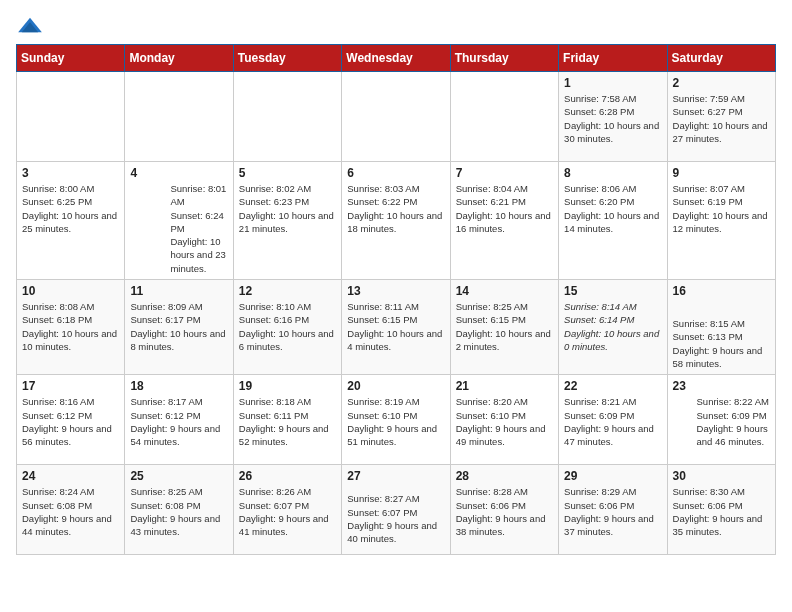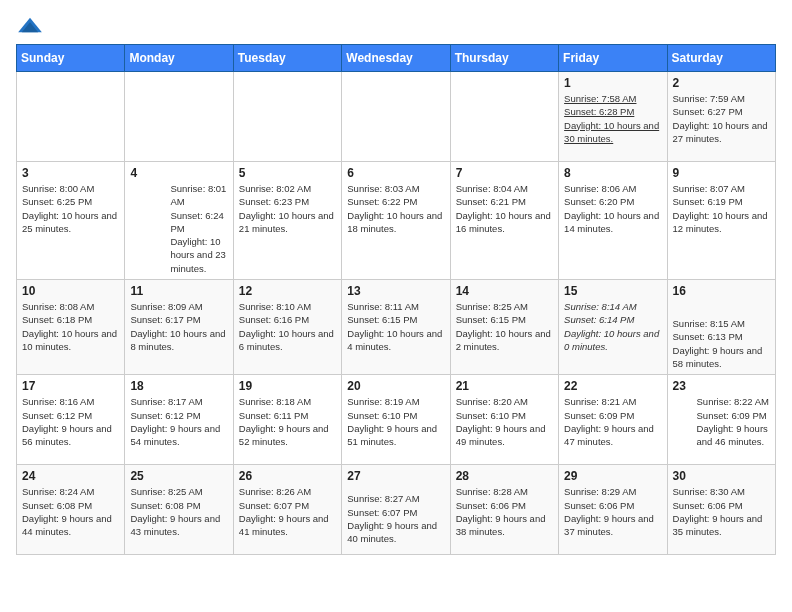--- a/index.html
+++ b/index.html
@@ -41,21 +41,21 @@
     .location-title {
       font-size: 15px;
       color: #333;
     }
     .calendar-table {
       width: 100%;
       border-collapse: collapse;
       table-layout: fixed;
     }
     .calendar-table thead th {
-      background: #3b82f6;
+      background: #b91c1c;
       color: #fff;
       font-size: 12px;
       font-weight: bold;
       padding: 6px 4px;
       text-align: left;
       border: 1px solid #1a5fa0;
     }
     .calendar-table tbody td {
       border: 1px solid #ccc;
       vertical-align: top;
@@ -118,21 +118,21 @@
   </thead>
   <tbody id="calendar-body">
   <tr>
         <td class="empty-cell"></td>
         <td class="empty-cell"></td>
         <td class="empty-cell"></td>
         <td class="empty-cell"></td>
         <td class="empty-cell"></td>
         <td>
           <span class="day-number">1</span>
-          <div class="day-info" style="white-space: pre-line; text-decoration: underline;">Sunrise: 7:58 AM
+          <div class="day-info" style="white-space: pre-line;">Sunrise: 7:58 AM
 Sunset: 6:28 PM
 Daylight: 10 hours and 30 minutes.</div>
         </td>
         <td>
           <span class="day-number">2</span>
           <div class="day-info" style="white-space: pre-line;">Sunrise: 7:59 AM
 Sunset: 6:27 PM
 Daylight: 10 hours and 27 minutes.</div>
         </td>
       </tr>

